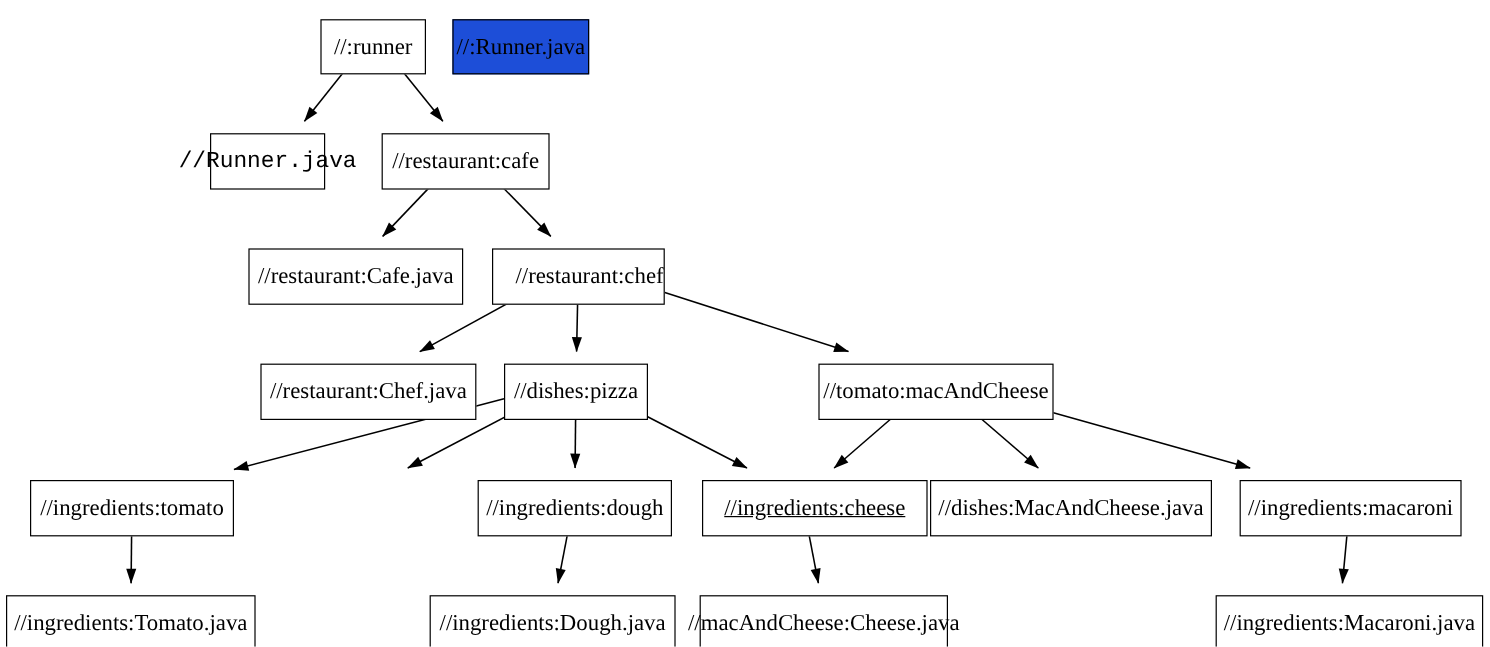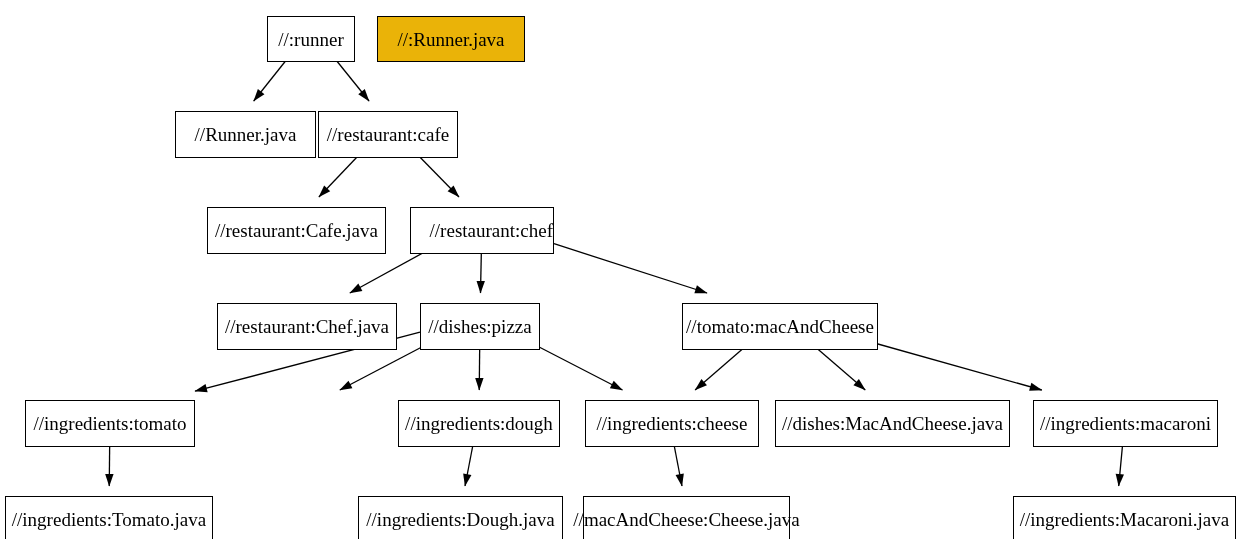--- a/index.html
+++ b/index.html
@@ -77,24 +77,24 @@
       <line class="edge" x1="863.7036082474227" y1="340" x2="1041.7963917525774" y2="390" stroke="#000000" marker-end="url(#arrowhead)"></line>
       <line class="edge" x1="109.75520833333333" y1="437" x2="109.24479166666667" y2="486" stroke="#000000" marker-end="url(#arrowhead)"></line>
       <line class="edge" x1="474.4713541666667" y1="437" x2="465.0286458333333" y2="486" stroke="#000000" marker-end="url(#arrowhead)"></line>
       <line class="edge" x1="672.5286458333334" y1="437" x2="681.9713541666666" y2="486" stroke="#000000" marker-end="url(#arrowhead)"></line>
       <line class="edge" x1="1123.296875" y1="437" x2="1118.703125" y2="486" stroke="#000000" marker-end="url(#arrowhead)"></line>
     </svg>
   <div id="nodes">
       <div class="node" style="left: 267px; top: 6px; width: 88px; height: 46px; background: rgb(255, 255, 255); border-color: rgb(0, 0, 0);">
         <span>//:runner</span>
       </div>
-      <div class="node" style="left: 377px; top: 6px; width: 148px; height: 46px; background: #eab308; border-color: rgb(0, 0, 0);">
+      <div class="node" style="left: 377px; top: 6px; width: 114px; height: 46px; background: #1d4ed8; border-color: rgb(0, 0, 0);">
         <span>//:Runner.java</span>
       </div>
-      <div class="node" style="left: 175px; top: 101px; width: 141px; height: 47px; background: rgb(255, 255, 255); border-color: rgb(0, 0, 0);">
+      <div class="node" style="left: 175px; top: 101px; width: 96px; height: 47px; background: rgb(255, 255, 255); border-color: rgb(0, 0, 0); font-family: Liberation Mono, monospace;">
         <span>//Runner.java</span>
       </div>
       <div class="node" style="left: 318px; top: 101px; width: 140px; height: 47px; background: rgb(255, 255, 255); border-color: rgb(0, 0, 0);">
         <span>//restaurant:cafe</span>
       </div>
       <div class="node" style="left: 207px; top: 197px; width: 179px; height: 47px; background: rgb(255, 255, 255); border-color: rgb(0, 0, 0);">
         <span>//restaurant:Cafe.java</span>
       </div>
       <div class="node" style="left: 410px; top: 197px; width: 144px; height: 47px; background: rgb(255, 255, 255); border-color: rgb(0, 0, 0); justify-content: flex-end;">
         <span>//restaurant:chef</span>
@@ -107,21 +107,21 @@
       </div>
       <div class="node" style="left: 682px; top: 293px; width: 196px; height: 47px; background: rgb(255, 255, 255); border-color: rgb(0, 0, 0);">
         <span>//tomato:macAndCheese</span>
       </div>
       <div class="node" style="left: 25px; top: 390px; width: 170px; height: 47px; background: rgb(255, 255, 255); border-color: rgb(0, 0, 0);">
         <span>//ingredients:tomato</span>
       </div>
       <div class="node" style="left: 398px; top: 390px; width: 162px; height: 47px; background: rgb(255, 255, 255); border-color: rgb(0, 0, 0);">
         <span>//ingredients:dough</span>
       </div>
-      <div class="node" style="left: 585px; top: 390px; width: 174px; height: 47px; background: rgb(255, 255, 255); border-color: rgb(0, 0, 0);">
+      <div class="node" style="left: 585px; top: 390px; width: 188px; height: 47px; background: rgb(255, 255, 255); border-color: rgb(0, 0, 0); text-decoration: underline;">
         <span>//ingredients:cheese</span>
       </div>
       <div class="node" style="left: 775px; top: 390px; width: 235px; height: 47px; background: rgb(255, 255, 255); border-color: rgb(0, 0, 0);">
         <span>//dishes:MacAndCheese.java</span>
       </div>
       <div class="node" style="left: 1033px; top: 390px; width: 185px; height: 47px; background: rgb(255, 255, 255); border-color: rgb(0, 0, 0);">
         <span>//ingredients:macaroni</span>
       </div>
       <div class="node" style="left: 5px; top: 486px; width: 208px; height: 47px; background: rgb(255, 255, 255); border-color: rgb(0, 0, 0);">
         <span>//ingredients:Tomato.java</span>

